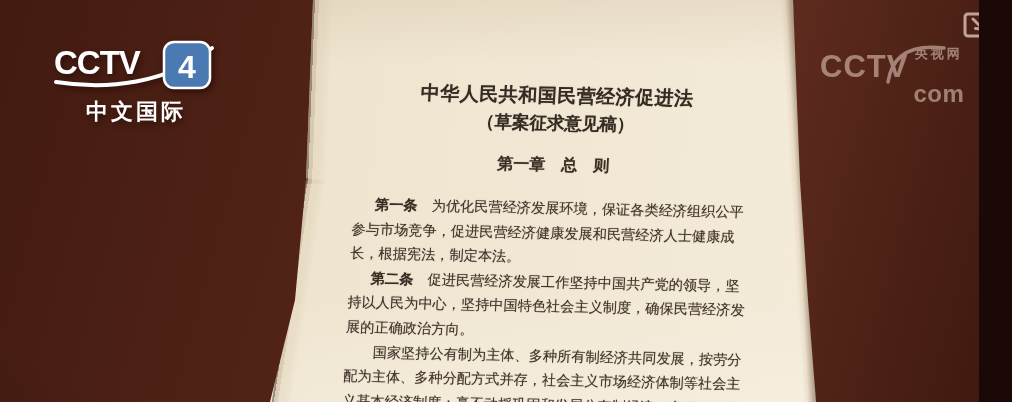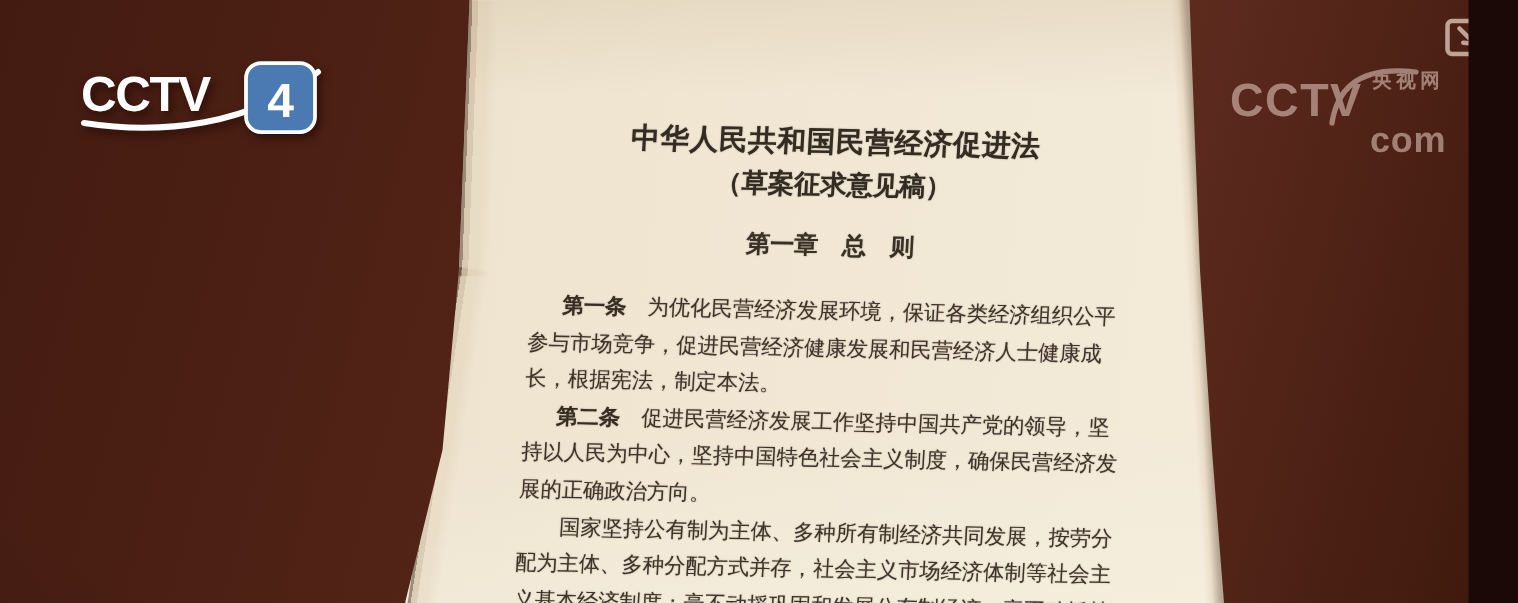--- a/index.html
+++ b/index.html
@@ -92,20 +92,21 @@
 
   <div class="cctv4">
     <div class="row">
       <svg width="170" height="60" viewBox="0 0 170 60">
         <path d="M4,46 C 55,54 115,48 160,12" fill="none" stroke="#ffffff" stroke-width="4" stroke-linecap="round"></path>
         <text x="2" y="38" font-size="33" font-weight="bold" fill="#ffffff" letter-spacing="-1">CCTV</text>
         <rect x="112" y="6" width="46" height="46" rx="10" fill="#4b7ab2" stroke="#ffffff" stroke-width="2.5"></rect>
         <text x="135" y="42" font-size="32" font-weight="bold" fill="#ffffff" text-anchor="middle">4</text>
       </svg>
     </div>
+    <div class="cctv4-sub">中文国际</div>
   </div>
 
   <div class="wm">
     <svg class="wm-arc" width="80" height="54" viewBox="0 0 80 54">
       <path d="M10,48 Q16,8 66,14" fill="none" stroke="#f0d6cc" stroke-width="3.5" stroke-linecap="round"></path>
     </svg>
     <div class="wm-cctv">CCTV</div>
     <div class="wm-col">
       <div class="wm-site">央视网</div>
       <div class="wm-com">com</div>

